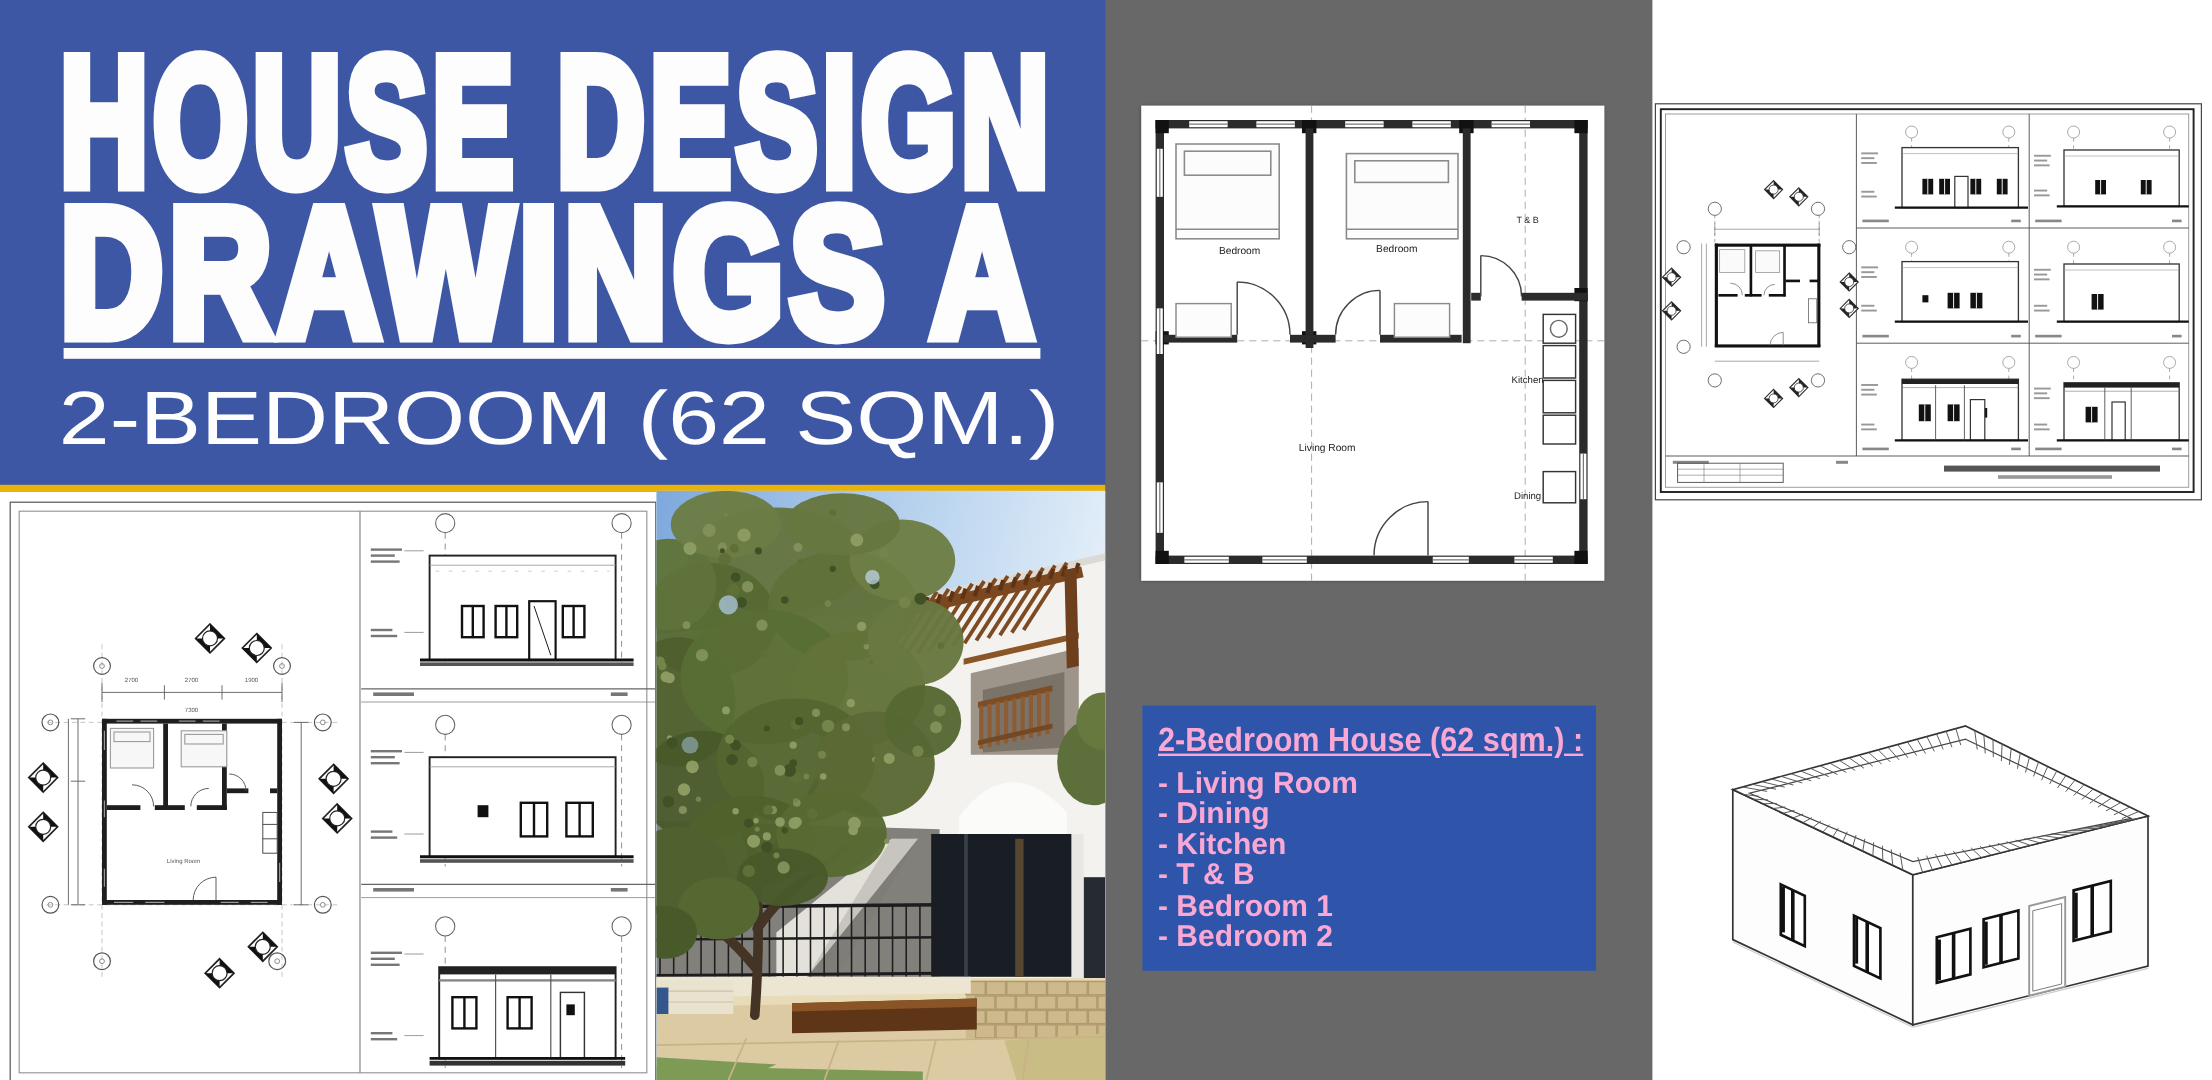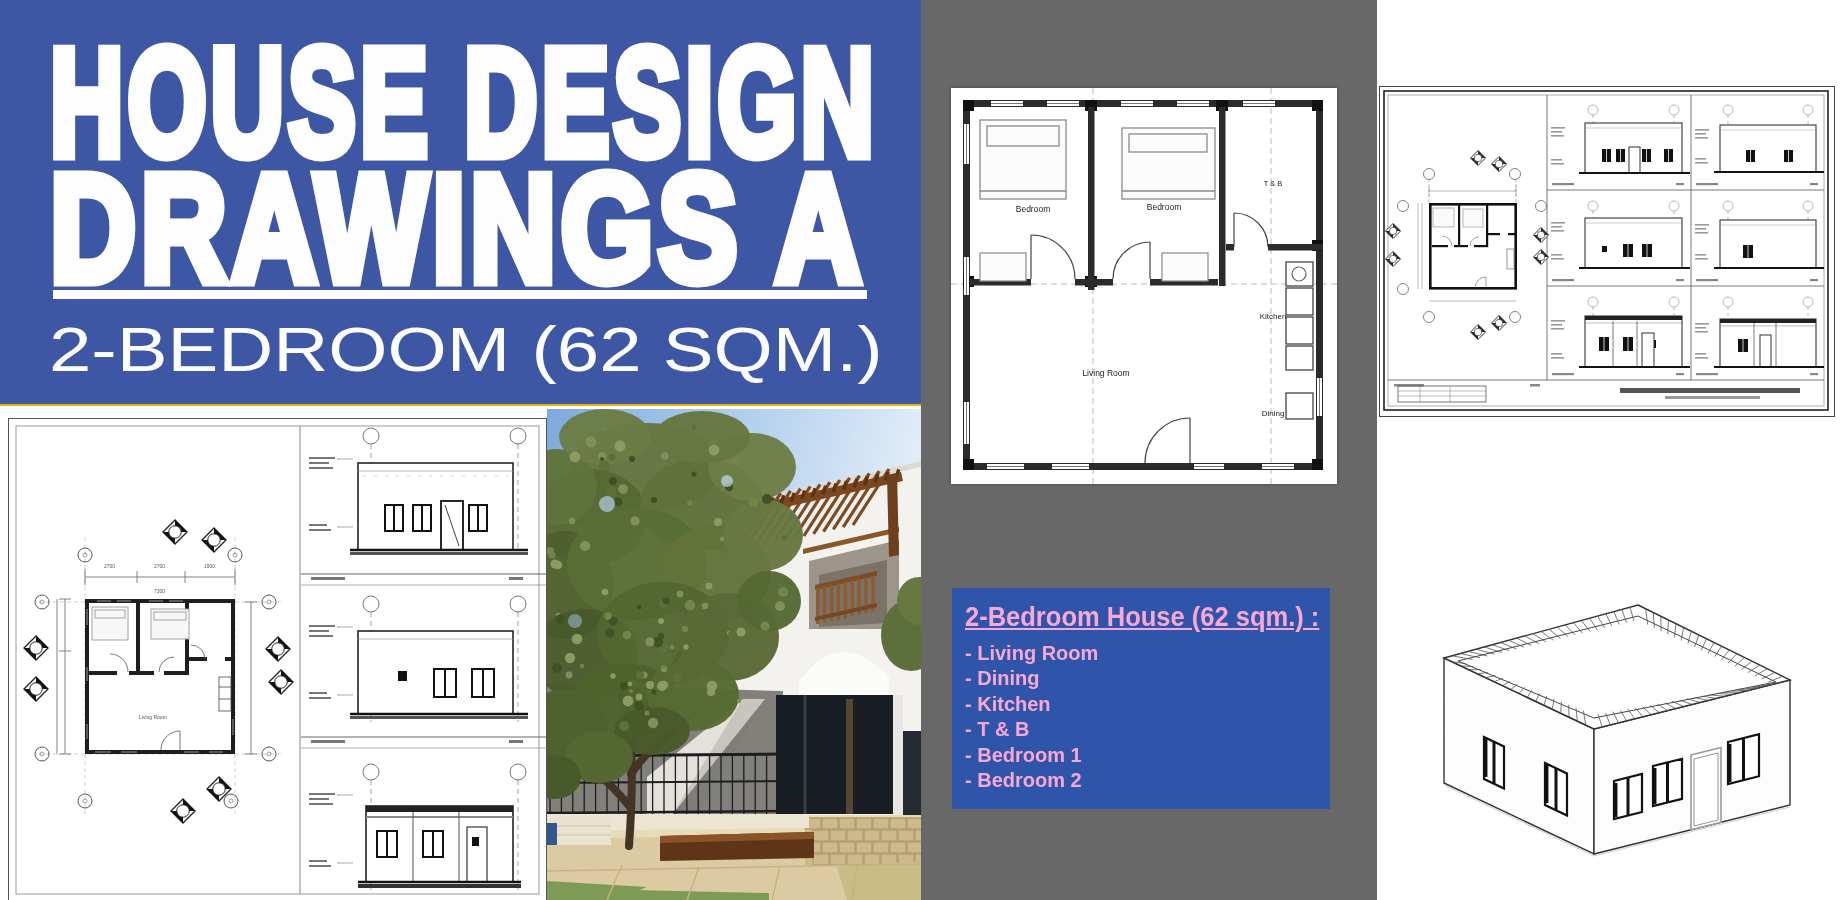--- a/index.html
+++ b/index.html
@@ -2,21 +2,21 @@
 <html><head>
 <meta charset="utf-8">
 <style>
   html,body{margin:0;padding:0;}
   body{width:1843px;height:900px;position:relative;overflow:hidden;background:#ffffff;font-family:"Liberation Sans", sans-serif;}
   .abs{position:absolute;}
 </style>
 </head>
 <body>
 
-<div class="abs" style="left:0;top:0;width:922px;height:404px;background:#3d57a4;border-bottom:2px solid #eab308;">
+<div class="abs" style="left:0;top:0;width:922px;height:404px;background:#3d57a4;border-bottom:6px solid #eab308;">
 
   <div id="h1" class="abs" style="left:50px;top:14px;color:#fdfdfd;font-weight:bold;font-size:153px;letter-spacing:6px;-webkit-text-stroke:11px #fdfdfd;transform:scaleX(0.665);transform-origin:0 0;white-space:nowrap;">HOUSE DESIGN</div>
 
   <div id="h2" class="abs" style="left:50px;top:140px;color:#fdfdfd;font-weight:bold;font-size:153px;letter-spacing:6px;-webkit-text-stroke:11px #fdfdfd;transform:scaleX(0.778);transform-origin:0 0;white-space:nowrap;">DRAWINGS A</div>
 
   <div class="abs" style="left:53px;top:290px;width:814px;height:9px;background:#fdfdfd;"></div>
 
   <div id="h3" class="abs" style="left:49px;top:313px;color:#fdfdfd;font-size:63px;transform:scaleX(1.209);transform-origin:0 0;white-space:nowrap;">2-BEDROOM (62 SQM.)</div>
 </div>
 
@@ -187,21 +187,21 @@
   <text x="155" y="288" font-size="8.5" fill="#222" text-anchor="middle" font-family="Liberation Sans, sans-serif">Living Room</text>
 
   <text x="322" y="328" font-size="8" fill="#222" text-anchor="middle" font-family="Liberation Sans, sans-serif">Dining</text>
 </svg>
 </div>
 
 <div class="abs" style="left:952px;top:588px;width:378px;height:221px;background:#2f55ab;color:#f9a8d4;">
 
   <div class="abs" style="left:13px;top:13px;font-size:28px;font-weight:bold;text-decoration:underline;transform:scaleX(0.911);transform-origin:0 0;white-space:nowrap;">2-Bedroom House (62 sqm.) :</div>
 
-  <div class="abs" style="left:13px;top:53px;font-size:20px;font-weight:bold;line-height:25.4px;">
+  <div class="abs" style="left:13px;top:53px;font-size:25px;font-weight:bold;line-height:25.4px;">
     - Living Room<br>- Dining<br>- Kitchen<br>- T &amp; B<br>- Bedroom 1<br>- Bedroom 2
   </div>
 </div>
 
 <div class="abs" style="left:8px;top:418px;width:537px;height:482px;background:#fff;border:1px solid #555;">
   <svg id="leftpanel" width="537" height="482" viewBox="0 0 537 482">
 
 <rect x="7" y="7" width="523" height="468" fill="none" stroke="#999" stroke-width="1"></rect>
 
 <line x1="291" y1="7" x2="291" y2="475" stroke="#888" stroke-width="1"></line>

